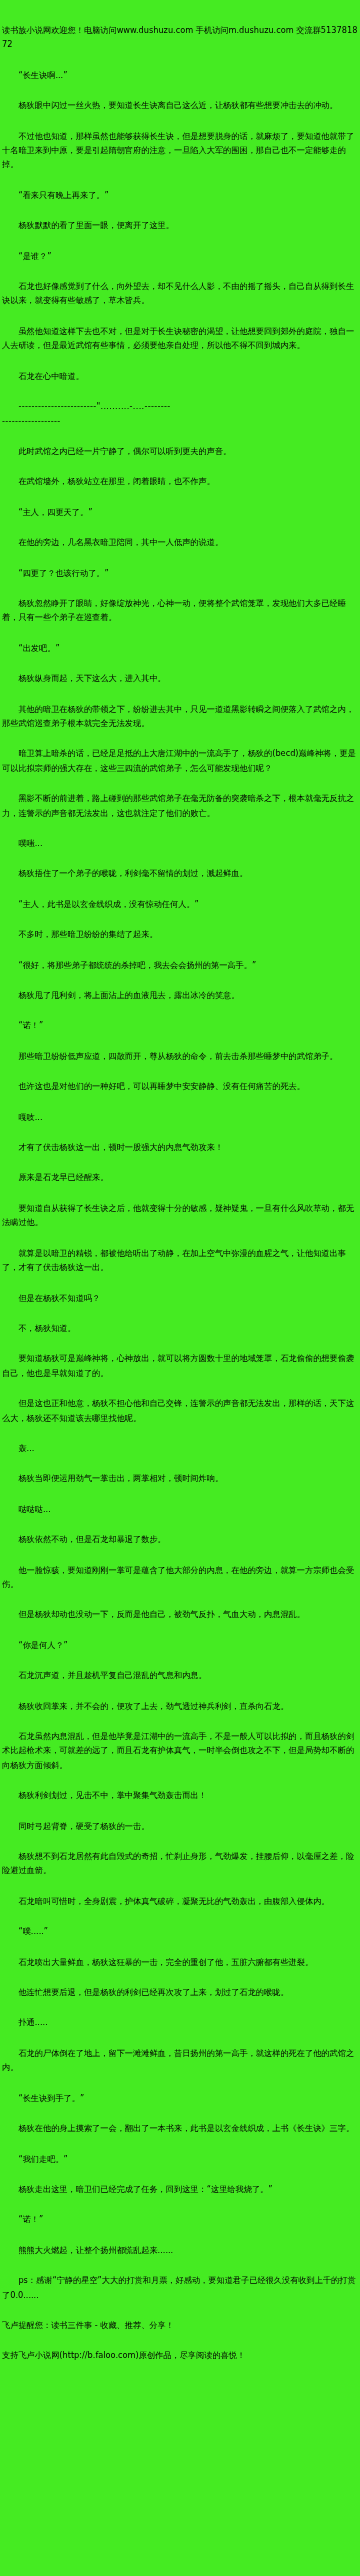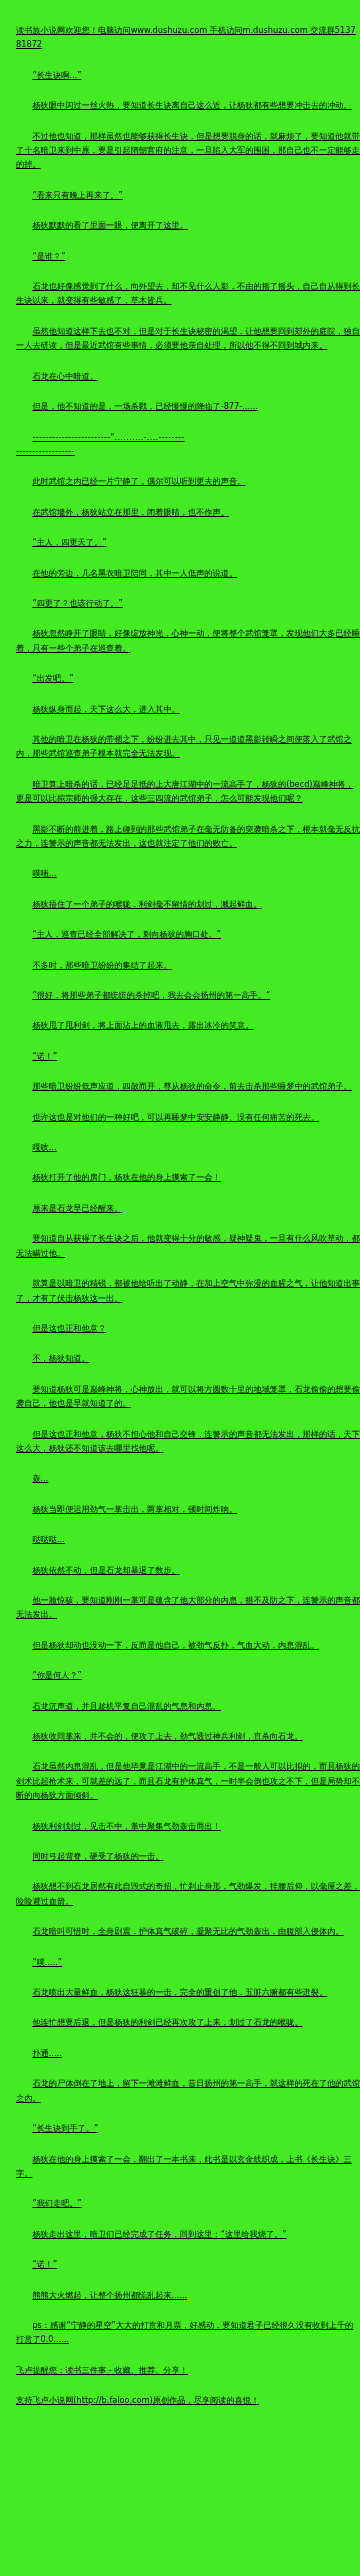--- a/index.html
+++ b/index.html
@@ -7,22 +7,21 @@
     width: 361px;
     height: 2602px;
     overflow: hidden;
     background: #45EB22;
     color: #000000;
     font-family: "DejaVu Sans", "Liberation Sans", sans-serif;
     font-size: 8.2px;
     line-height: 14.4px;
   }
   .page {
-    padding: 23px 1px 0 16px;
-    text-decoration: underline;
+    padding: 23px 1px 0 2px;
   }
   p.para, p.line {
     margin: 0 0 16px 0;
     text-indent: 2em;
     word-break: break-all;
     overflow-wrap: anywhere;
     white-space: pre-wrap;
   }
   p.flush { text-indent: 0; }
   p.divider { letter-spacing: 0.3px; }
@@ -36,56 +35,55 @@
   <div id="paragraphs">
       <p class="para">“长生诀啊...”</p>
       <p class="para">杨狄眼中闪过一丝火热，要知道长生诀离自己这么近，让杨狄都有些想要冲击去的冲动。</p>
       <p class="para">不过他也知道，那样虽然也能够获得长生诀，但是想要脱身的话，就麻烦了，要知道他就带了十名暗卫来到中原，要是引起隋朝官府的注意，一旦陷入大军的围困，那自己也不一定能够走的掉。</p>
       <p class="para">“看来只有晚上再来了。”</p>
       <p class="para">杨狄默默的看了里面一眼，便离开了这里。</p>
       <p class="para">“是谁？”</p>
       <p class="para">石龙也好像感觉到了什么，向外望去，却不见什么人影，不由的摇了摇头，自己自从得到长生诀以来，就变得有些敏感了，草木皆兵。</p>
       <p class="para">虽然他知道这样下去也不对，但是对于长生诀秘密的渴望，让他想要回到郊外的庭院，独自一人去研读，但是最近武馆有些事情，必须要他亲自处理，所以他不得不回到城内来。</p>
       <p class="para">石龙在心中暗道。</p>
-      <p class="para">但是，他不知道的是，一场杀戮，已经慢慢的降临了-877-......</p>
       <p class="para divider">------------------------"..........-....--------<br>------------------</p>
       <p class="para">此时武馆之内已经一片宁静了，偶尔可以听到更夫的声音。</p>
       <p class="para">在武馆墙外，杨狄站立在那里，闭着眼睛，也不作声。</p>
       <p class="para">“主人，四更天了。”</p>
       <p class="para">在他的旁边，几名黑衣暗卫陪同，其中一人低声的说道。</p>
       <p class="para">“四更了？也该行动了。”</p>
       <p class="para">杨狄忽然睁开了眼睛，好像绽放神光，心神一动，便将整个武馆笼罩，发现他们大多已经睡着，只有一些个弟子在巡查着。</p>
       <p class="para">“出发吧。”</p>
       <p class="para">杨狄纵身而起，天下这么大，进入其中。</p>
       <p class="para">其他的暗卫在杨狄的带领之下，纷纷进去其中，只见一道道黑影转瞬之间便落入了武馆之内，那些武馆巡查弟子根本就完全无法发现。</p>
       <p class="para">暗卫算上暗杀的话，已经足足抵的上大唐江湖中的一流高手了，杨狄的(becd)巅峰神将，更是可以比拟宗师的强大存在，这些三四流的武馆弟子，怎么可能发现他们呢？</p>
       <p class="para">黑影不断的前进着，路上碰到的那些武馆弟子在毫无防备的突袭暗杀之下，根本就毫无反抗之力，连警示的声音都无法发出，这也就注定了他们的败亡。</p>
       <p class="para">噗嗤...</p>
       <p class="para">杨狄捂住了一个弟子的喉咙，利剑毫不留情的划过，溅起鲜血。</p>
-      <p class="para">“主人，巡查已经全部解决了，刺向杨狄的胸口处。”</p>
+      <p class="para">“主人，此书是以玄金线织成，没有惊动任何人。”</p>
       <p class="para">不多时，那些暗卫纷纷的集结了起来。</p>
       <p class="para">“很好，将那些弟子都统统的杀掉吧，我去会会扬州的第一高手。”</p>
       <p class="para">杨狄甩了甩利剑，将上面沾上的血液甩去，露出冰冷的笑意。</p>
       <p class="para">“诺！”</p>
       <p class="para">那些暗卫纷纷低声应道，四散而开，尊从杨狄的命令，前去击杀那些睡梦中的武馆弟子。</p>
       <p class="para">也许这也是对他们的一种好吧，可以再睡梦中安安静静、没有任何痛苦的死去。</p>
       <p class="para">嘎吱...</p>
-      <p class="para">杨狄打开了他的房门，杨狄在他的身上摸索了一会！</p>
+      <p class="para">才有了伏击杨狄这一出，顿时一股强大的内息气劲攻来！</p>
       <p class="para">原来是石龙早已经醒来。</p>
       <p class="para">要知道自从获得了长生诀之后，他就变得十分的敏感，疑神疑鬼，一旦有什么风吹草动，都无法瞒过他。</p>
       <p class="para">就算是以暗卫的精锐，都被他给听出了动静，在加上空气中弥漫的血腥之气，让他知道出事了，才有了伏击杨狄这一出。</p>
-      <p class="para">但是这也正和他意？</p>
+      <p class="para">但是在杨狄不知道吗？</p>
       <p class="para">不，杨狄知道。</p>
       <p class="para">要知道杨狄可是巅峰神将，心神放出，就可以将方圆数十里的地域笼罩，石龙偷偷的想要偷袭自己，他也是早就知道了的。</p>
       <p class="para">但是这也正和他意，杨狄不担心他和自己交锋，连警示的声音都无法发出，那样的话，天下这么大，杨狄还不知道该去哪里找他呢。</p>
       <p class="para">轰...</p>
       <p class="para">杨狄当即便运用劲气一掌击出，两掌相对，顿时间炸响。</p>
       <p class="para">哒哒哒...</p>
       <p class="para">杨狄依然不动，但是石龙却暴退了数步。</p>
-      <p class="para">他一脸惊骇，要知道刚刚一掌可是蕴含了他大部分的内息，措不及防之下，连警示的声音都无法发出。</p>
+      <p class="para">他一脸惊骇，要知道刚刚一掌可是蕴含了他大部分的内息，在他的旁边，就算一方宗师也会受伤。</p>
       <p class="para">但是杨狄却动也没动一下，反而是他自己，被劲气反扑，气血大动，内息混乱。</p>
       <p class="para">“你是何人？”</p>
       <p class="para">石龙沉声道，并且趁机平复自己混乱的气息和内息。</p>
       <p class="para">杨狄收回掌来，并不会的，便攻了上去，劲气透过神兵利剑，直杀向石龙。</p>
       <p class="para">石龙虽然内息混乱，但是他毕竟是江湖中的一流高手，不是一般人可以比拟的，而且杨狄的剑术比起枪术来，可就差的远了，而且石龙有护体真气，一时半会倒也攻之不下，但是局势却不断的向杨狄方面倾斜。</p>
       <p class="para">杨狄利剑划过，见击不中，掌中聚集气劲轰击而出！</p>
       <p class="para">同时弓起背脊，硬受了杨狄的一击。</p>
       <p class="para">杨狄想不到石龙居然有此自毁式的奇招，忙刹止身形，气劲爆发，挂腰后仰，以毫厘之差，险险避过血箭。</p>
       <p class="para">石龙暗叫可惜时，全身剧震，护体真气破碎，凝聚无比的气劲轰出，由腹部入侵体内。</p>
       <p class="para">“噗.....”</p>

